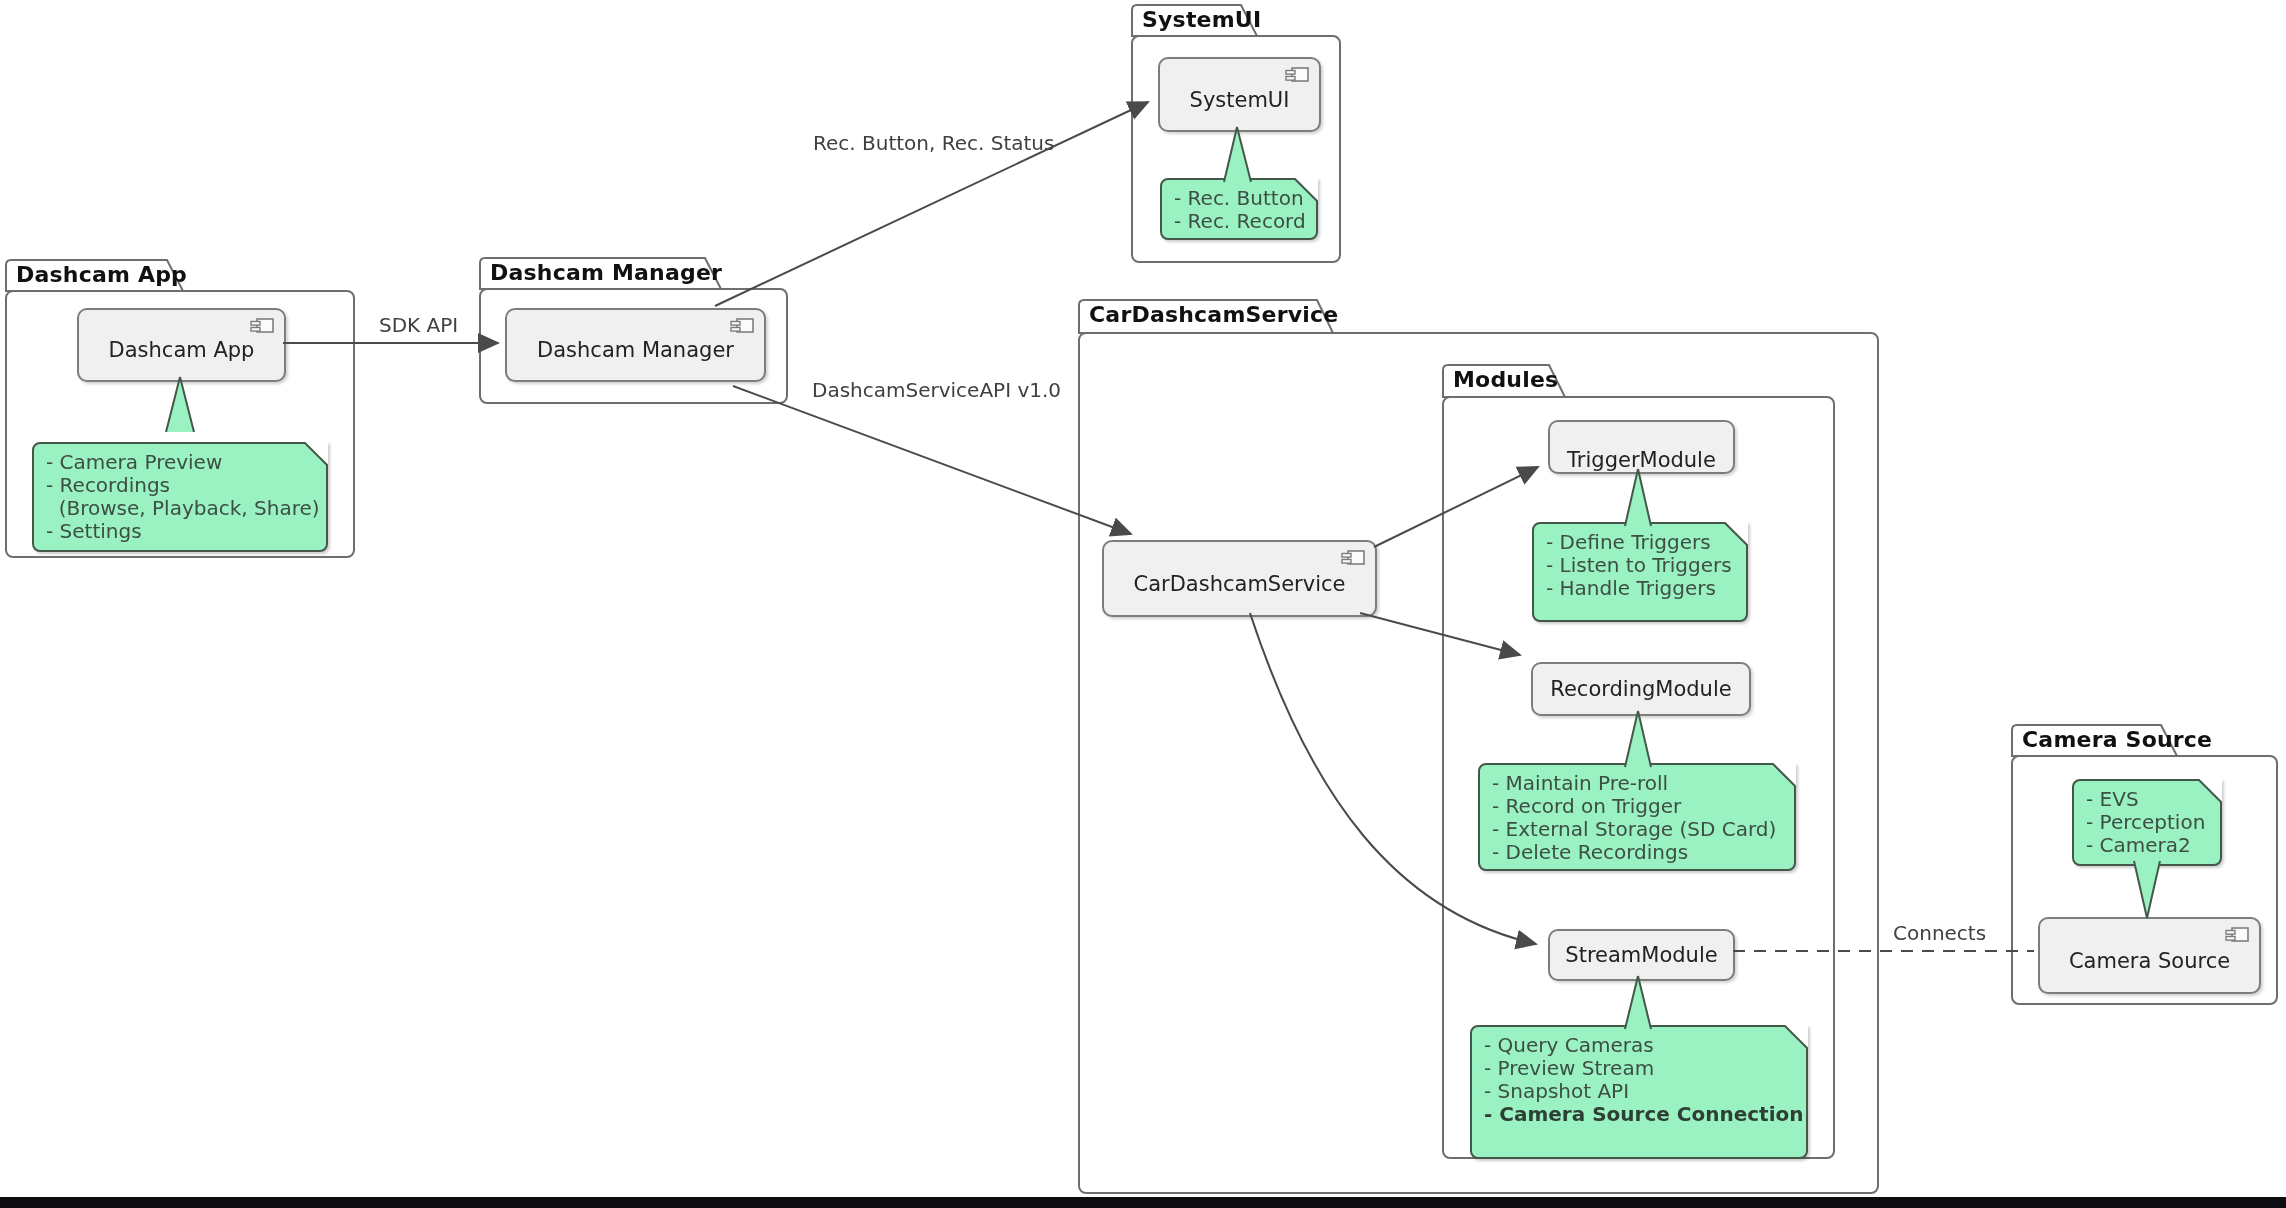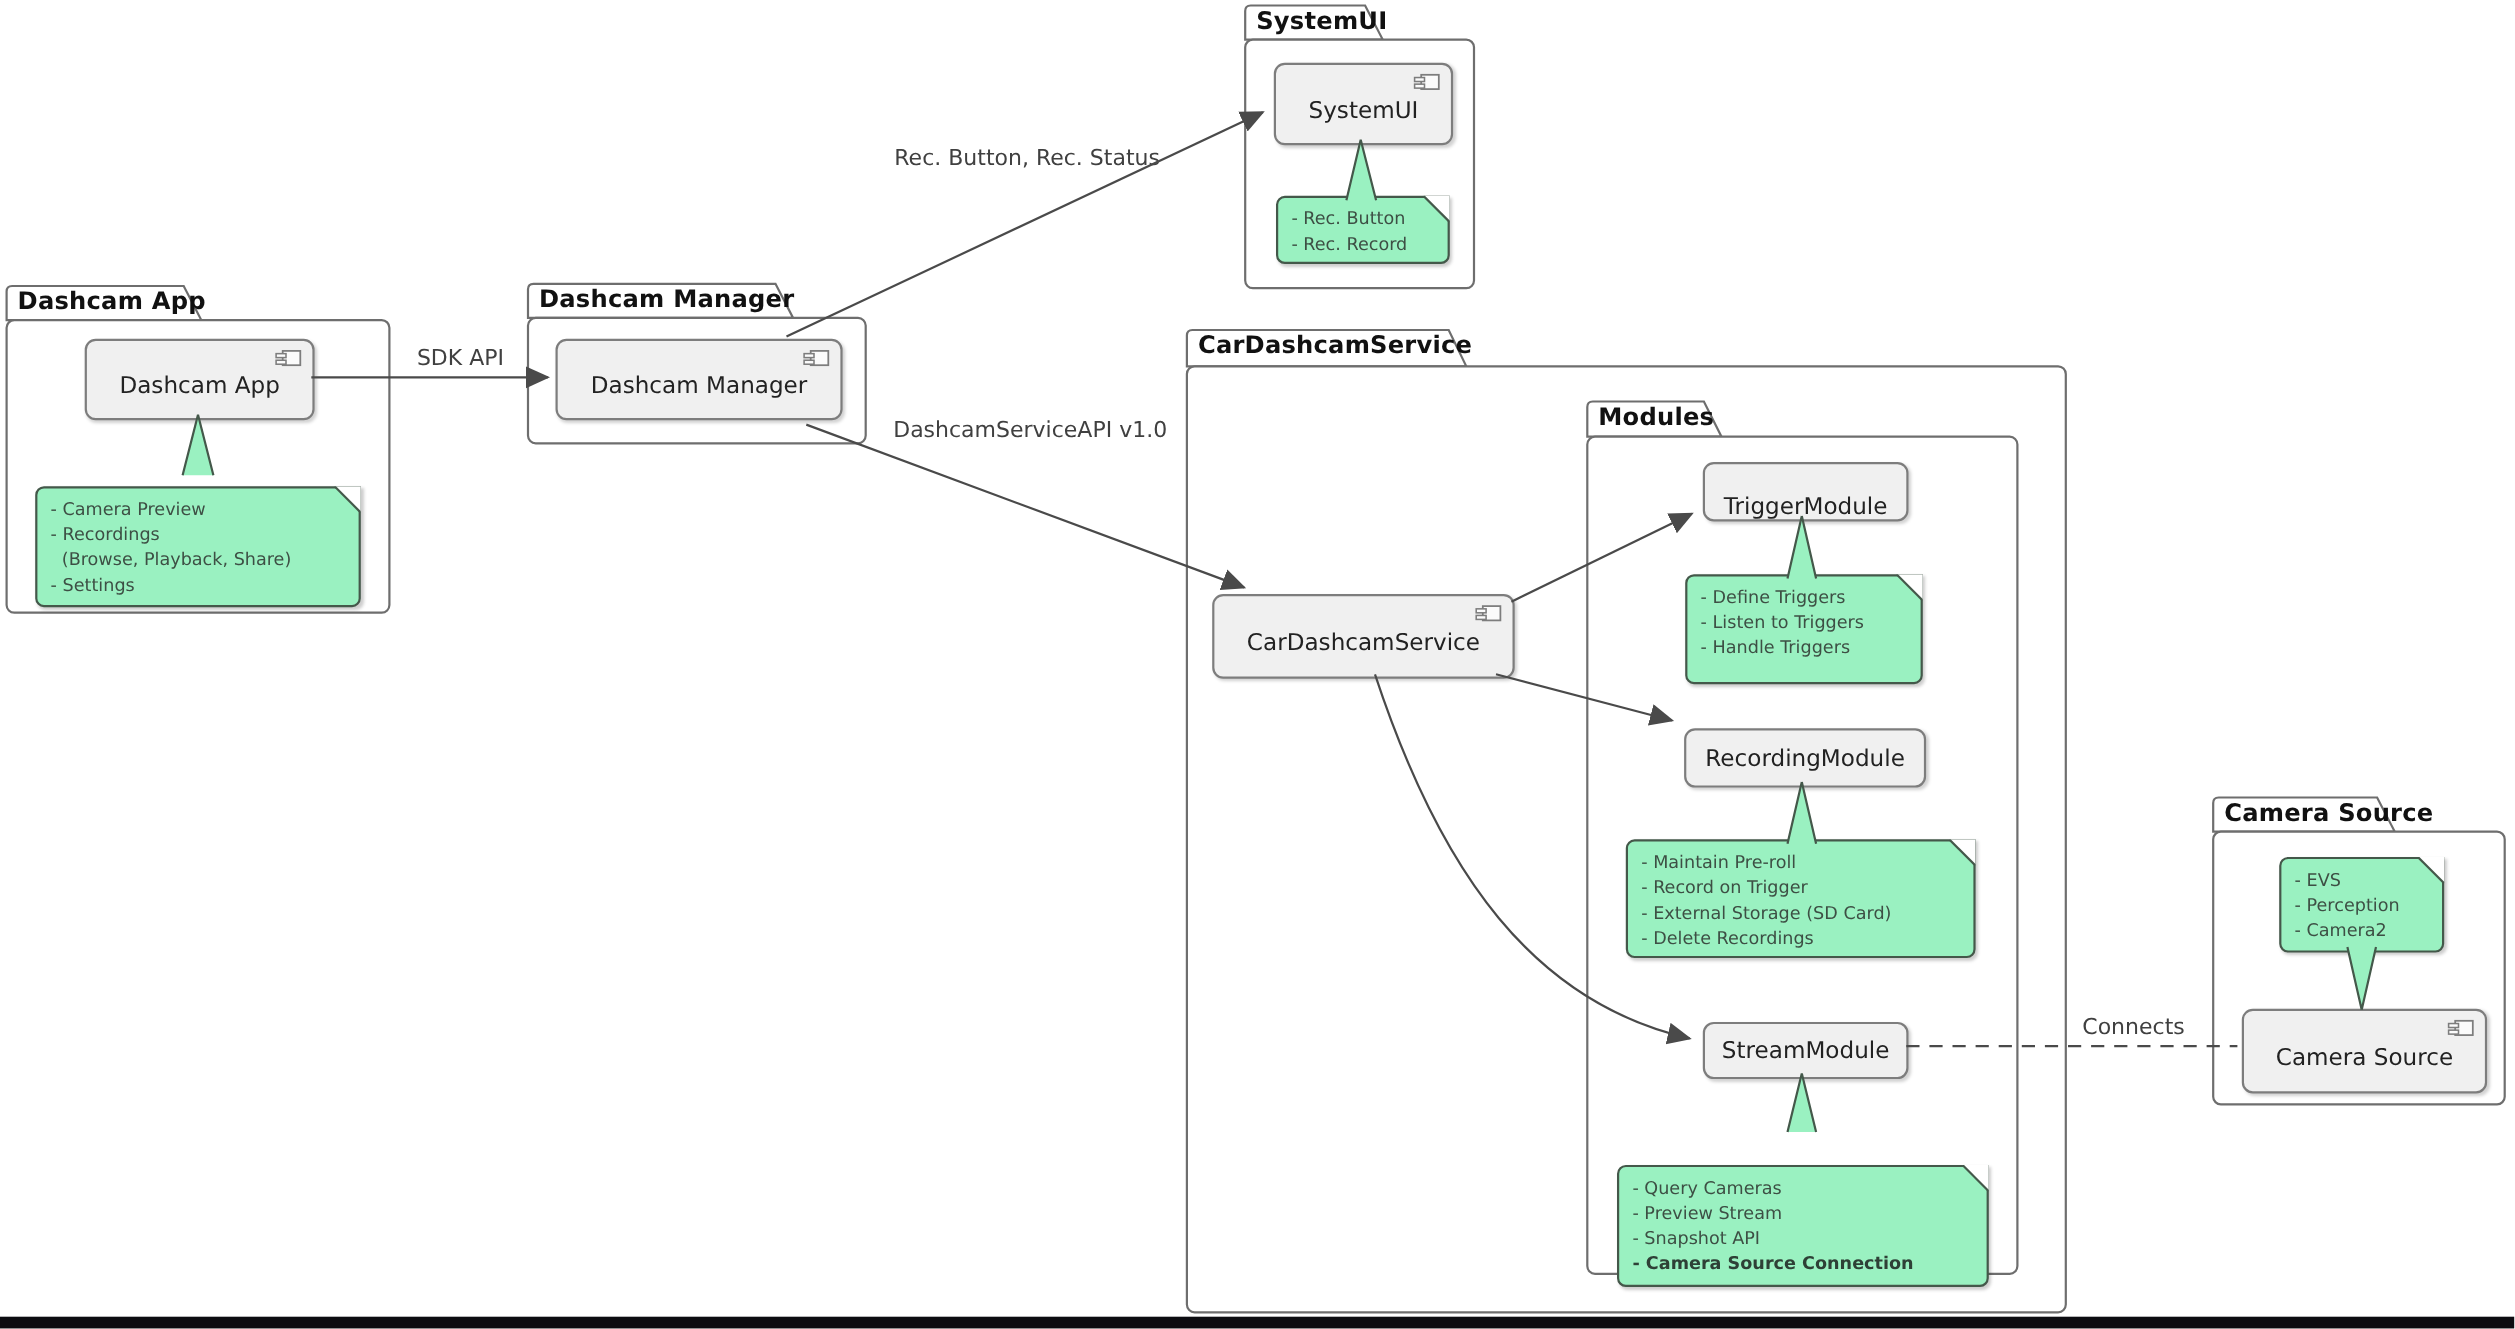--- a/index.html
+++ b/index.html
@@ -34,21 +34,21 @@
   .module .label{padding-top:0;}
   .comp-icon{position:absolute;top:7px;right:9px;}
   .note{
     position:absolute;background:var(--note-fill);
     border:2px solid var(--note-border);
     border-radius:8px;border-top-right-radius:0;
     box-shadow:2px 2px 3px rgba(0,0,0,.2);
     padding:7px 12px;box-sizing:border-box;
   }
   .note-line{
-    font-size:16px;line-height:23px;color:var(--note-text);
+    font-size:20px;line-height:23px;color:var(--note-text);
     white-space:pre;
   }
   .note-line.bold{font-weight:bold;color:#2e4036;}
   .note-fold{position:absolute;top:-2px;right:-2px;}
   .edge-label{
     position:absolute;font-size:20px;color:#404040;white-space:nowrap;
   }
   #bottom-bar{position:absolute;left:0;top:1197px;width:2286px;height:11px;background:var(--bottom-bar);}
 </style>
 </head>
@@ -187,21 +187,21 @@
     <div class="note-line">- Maintain Pre-roll</div>
     <div class="note-line">- Record on Trigger</div>
     <div class="note-line">- External Storage (SD Card)</div>
     <div class="note-line">- Delete Recordings</div>
     <svg class="note-fold" width="24" height="24">
       <path d="M0,0 H24 V24 Z" fill="#ffffff"></path>
         <path d="M0,0 L24,24" stroke="#44584a" stroke-width="2"></path>
     </svg>
   </div>
 
-  <div class="note" style="left:1470px;top:1059px;width:338px;height:111px;">
+  <div class="note" style="left:1470px;top:1025px;width:338px;height:134px;">
     <div class="note-line">- Query Cameras</div>
     <div class="note-line">- Preview Stream</div>
     <div class="note-line">- Snapshot API</div>
     <div class="note-line bold">- Camera Source Connection</div>
     <svg class="note-fold" width="24" height="24">
       <path d="M0,0 H24 V24 Z" fill="#ffffff"></path>
         <path d="M0,0 L24,24" stroke="#44584a" stroke-width="2"></path>
     </svg>
   </div>
 

